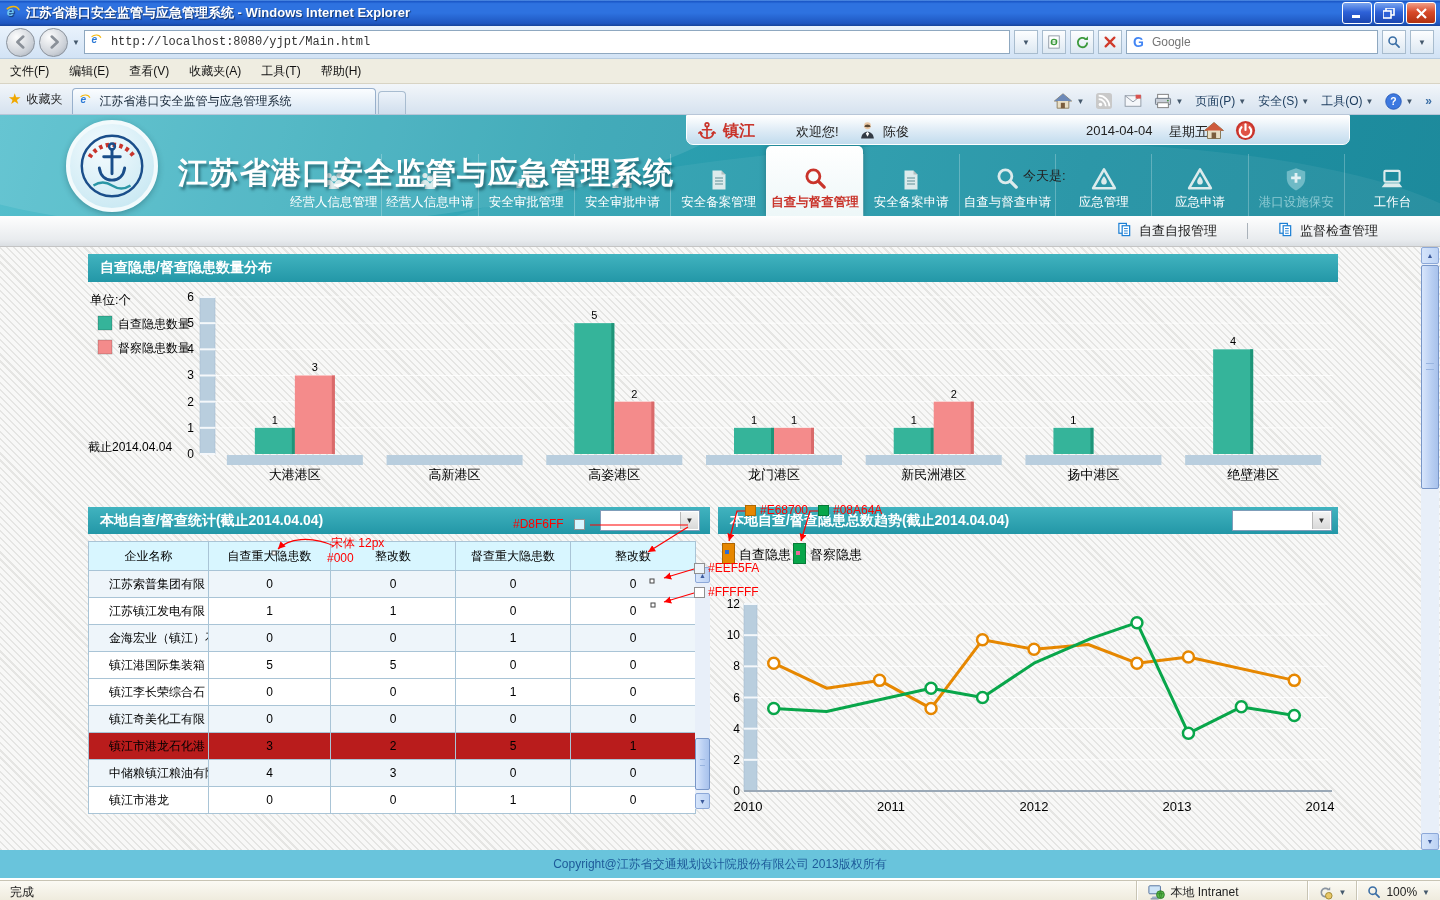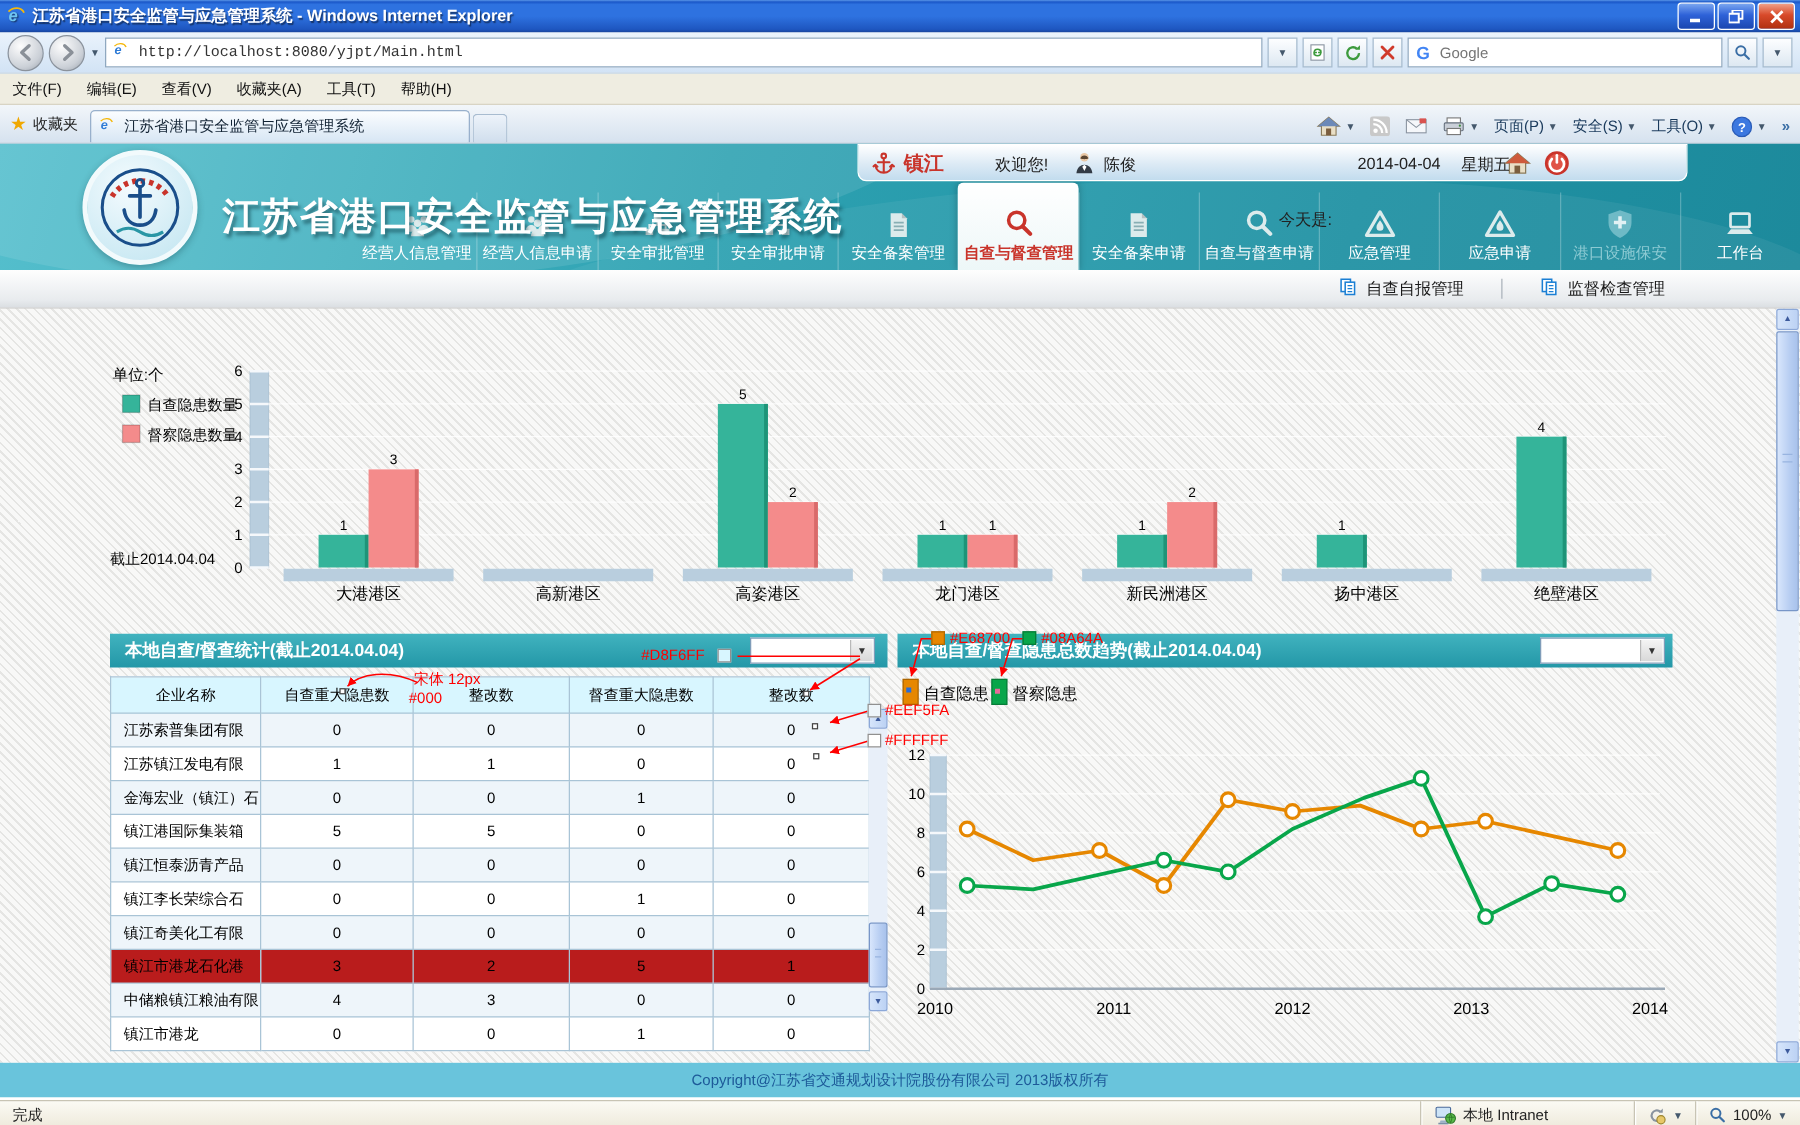--- a/index.html
+++ b/index.html
@@ -62,37 +62,37 @@
     padding-bottom:5px;color:#fff;font-size:12.5px;cursor:pointer;box-sizing:border-box;white-space:nowrap;}
   .nav-item + .nav-item{border-left:1px solid rgba(255,255,255,.25);}
   .nav-icon{color:#DCEBEC;margin-bottom:2px;height:28px;display:flex;align-items:flex-end;}
   .nav-item.active{background:linear-gradient(180deg,#FFFFFF,#EDF7F8);height:70px;border-radius:5px 5px 0 0;
     color:#C9342B;font-weight:bold;box-shadow:0 0 6px rgba(0,0,0,.25);z-index:8;}
   .nav-item.active .nav-icon{color:#C9342B;}
   .nav-item.disabled{color:#8CCAD3;}
   .nav-item.disabled .nav-icon{color:#6FBAC6;}
   
   .subnav{height:30px;background:linear-gradient(180deg,#FEFEFE,#E8EBEE 80%,#DADEE2);border-bottom:1px solid #C4C4C4;
-    display:flex;align-items:center;justify-content:flex-end;padding-right:108px;font-size:13px;color:#1A1A1A;}
+    display:flex;align-items:center;justify-content:flex-end;padding-right:62px;font-size:13px;color:#1A1A1A;}
   .subnav-item{display:flex;align-items:center;gap:7px;cursor:pointer;}
   .subnav-div{width:1px;height:16px;background:#AAB2BA;margin:0 30px;}
   
   .content{position:relative;height:603px;background:#F1F1EF;}
   .content .hatch{position:absolute;inset:0;
     background:repeating-linear-gradient(45deg,rgba(0,0,0,.05) 0 1.5px,rgba(255,255,255,.5) 1.5px 5px);}
   .panel-hd{position:absolute;background:linear-gradient(180deg,#41B3BF,#2397A7);color:#fff;font-weight:bold;
     font-size:14px;display:flex;align-items:center;padding-left:12px;box-sizing:border-box;}
   .dropdown{position:absolute;width:100px;height:21px;background:#fff;border:1px solid #7F9DB9;box-sizing:border-box;cursor:pointer;}
   .dd-btn{position:absolute;right:1px;top:1px;bottom:1px;width:17px;background:linear-gradient(180deg,#F4F4F4,#D8D8D8);
     border-left:1px solid #B8B8B8;display:flex;align-items:center;justify-content:center;font-size:8px;color:#333;}
   .data-table{position:absolute;left:88px;top:294px;width:607px;border-collapse:collapse;table-layout:fixed;
     font-size:12px;background:#fff;border:1px solid #8AA8BC;}
   .data-table th{background:#D8F6FF;height:26px;font-weight:normal;border:1px solid #A9C4D6;color:#000;}
   .data-table td{height:24px;border:1px solid #A9C4D6;text-align:center;color:#000;}
-  .data-table td.name{text-align:left;padding-left:10px;white-space:nowrap;overflow:hidden;}
+  .data-table td.name{text-align:left;padding-left:20px;white-space:nowrap;overflow:hidden;}
   
   .sb{position:absolute;background:#E8EFF9;}
   .sb-btn{position:absolute;left:0;right:0;height:16px;border:1px solid #8CA8D8;border-radius:2px;
     background:linear-gradient(90deg,#D6E5FB,#BCD2F4);display:flex;align-items:center;justify-content:center;
     font-size:7px;color:#3C5A9C;cursor:pointer;box-sizing:border-box;}
   .sb-thumb{position:absolute;left:0;right:0;border:1px solid #7896C8;border-radius:2px;cursor:pointer;
     background:linear-gradient(90deg,#D8E6FC,#B8CEF2 60%,#A8C2EC);}
   .sb-thumb:after{content:"";position:absolute;left:4px;right:4px;top:45%;height:1px;
     box-shadow:0 -3px 0 #98B4E0,0 0 0 #98B4E0,0 3px 0 #98B4E0;}
   
@@ -479,20 +479,23 @@
           <rect x="5.5" y="4" width="8" height="10.5" fill="#fff" stroke="#1B7FD4" stroke-width="1.3"></rect>
           <path d="M7.5 7h4M7.5 9.5h4M7.5 12h4" stroke="#1B7FD4" stroke-width="1"></path>
         </svg></span>
       <span>监督检查管理</span>
     </div>
   </div>
 
 <div class="content">
   <div class="hatch"></div>
 
+  <div class="panel-hd" style="left:88px;top:7px;width:1250px;height:28px;">
+    <span>自查隐患/督查隐患数量分布</span>
+  </div>
   <svg id="barChart" class="abs" style="left:88px;top:42px;" width="1250" height="205">
       <text x="2" y="15" font-size="12.5" fill="#000">单位:个</text>
       <rect x="10" y="27" width="14" height="14" fill="#35B49A" stroke="rgba(0,0,0,.2)"></rect>
       <text x="30" y="39" font-size="12" fill="#000">自查隐患数量</text>
       <rect x="10" y="51" width="14" height="14" fill="#F48B8B" stroke="rgba(0,0,0,.2)"></rect>
       <text x="30" y="63" font-size="12" fill="#000">督察隐患数量</text>
       <text x="0" y="162" font-size="12" fill="#000">截止2014.04.04</text>
       <rect x="112" y="7.97999999999999" width="15" height="157.02" fill="#B9CEDE" stroke="#A4BCCF" stroke-width="0.6"></rect>
       <line x1="112" x2="127" y1="165" y2="165" stroke="#F5F8FB" stroke-width="2"></line>
       <text x="106" y="169" font-size="12" fill="#000" text-anchor="end">0</text>
@@ -605,27 +608,20 @@
           <td>1</td>
           <td>0</td>
         </tr>
         <tr style="background: rgb(255, 255, 255);">
           <td class="name">镇江港国际集装箱</td>
           <td>5</td>
           <td>5</td>
           <td>0</td>
           <td>0</td>
         </tr>
-        <tr style="background: rgb(238, 245, 250);">
-          <td class="name">镇江恒泰沥青产品</td>
-          <td>0</td>
-          <td>0</td>
-          <td>0</td>
-          <td>0</td>
-        </tr>
         <tr style="background: rgb(255, 255, 255);">
           <td class="name">镇江李长荣综合石</td>
           <td>0</td>
           <td>0</td>
           <td>1</td>
           <td>0</td>
         </tr>
         <tr style="background: rgb(238, 245, 250); border-radius: 12px;">
           <td class="name">镇江奇美化工有限</td>
           <td>0</td>

